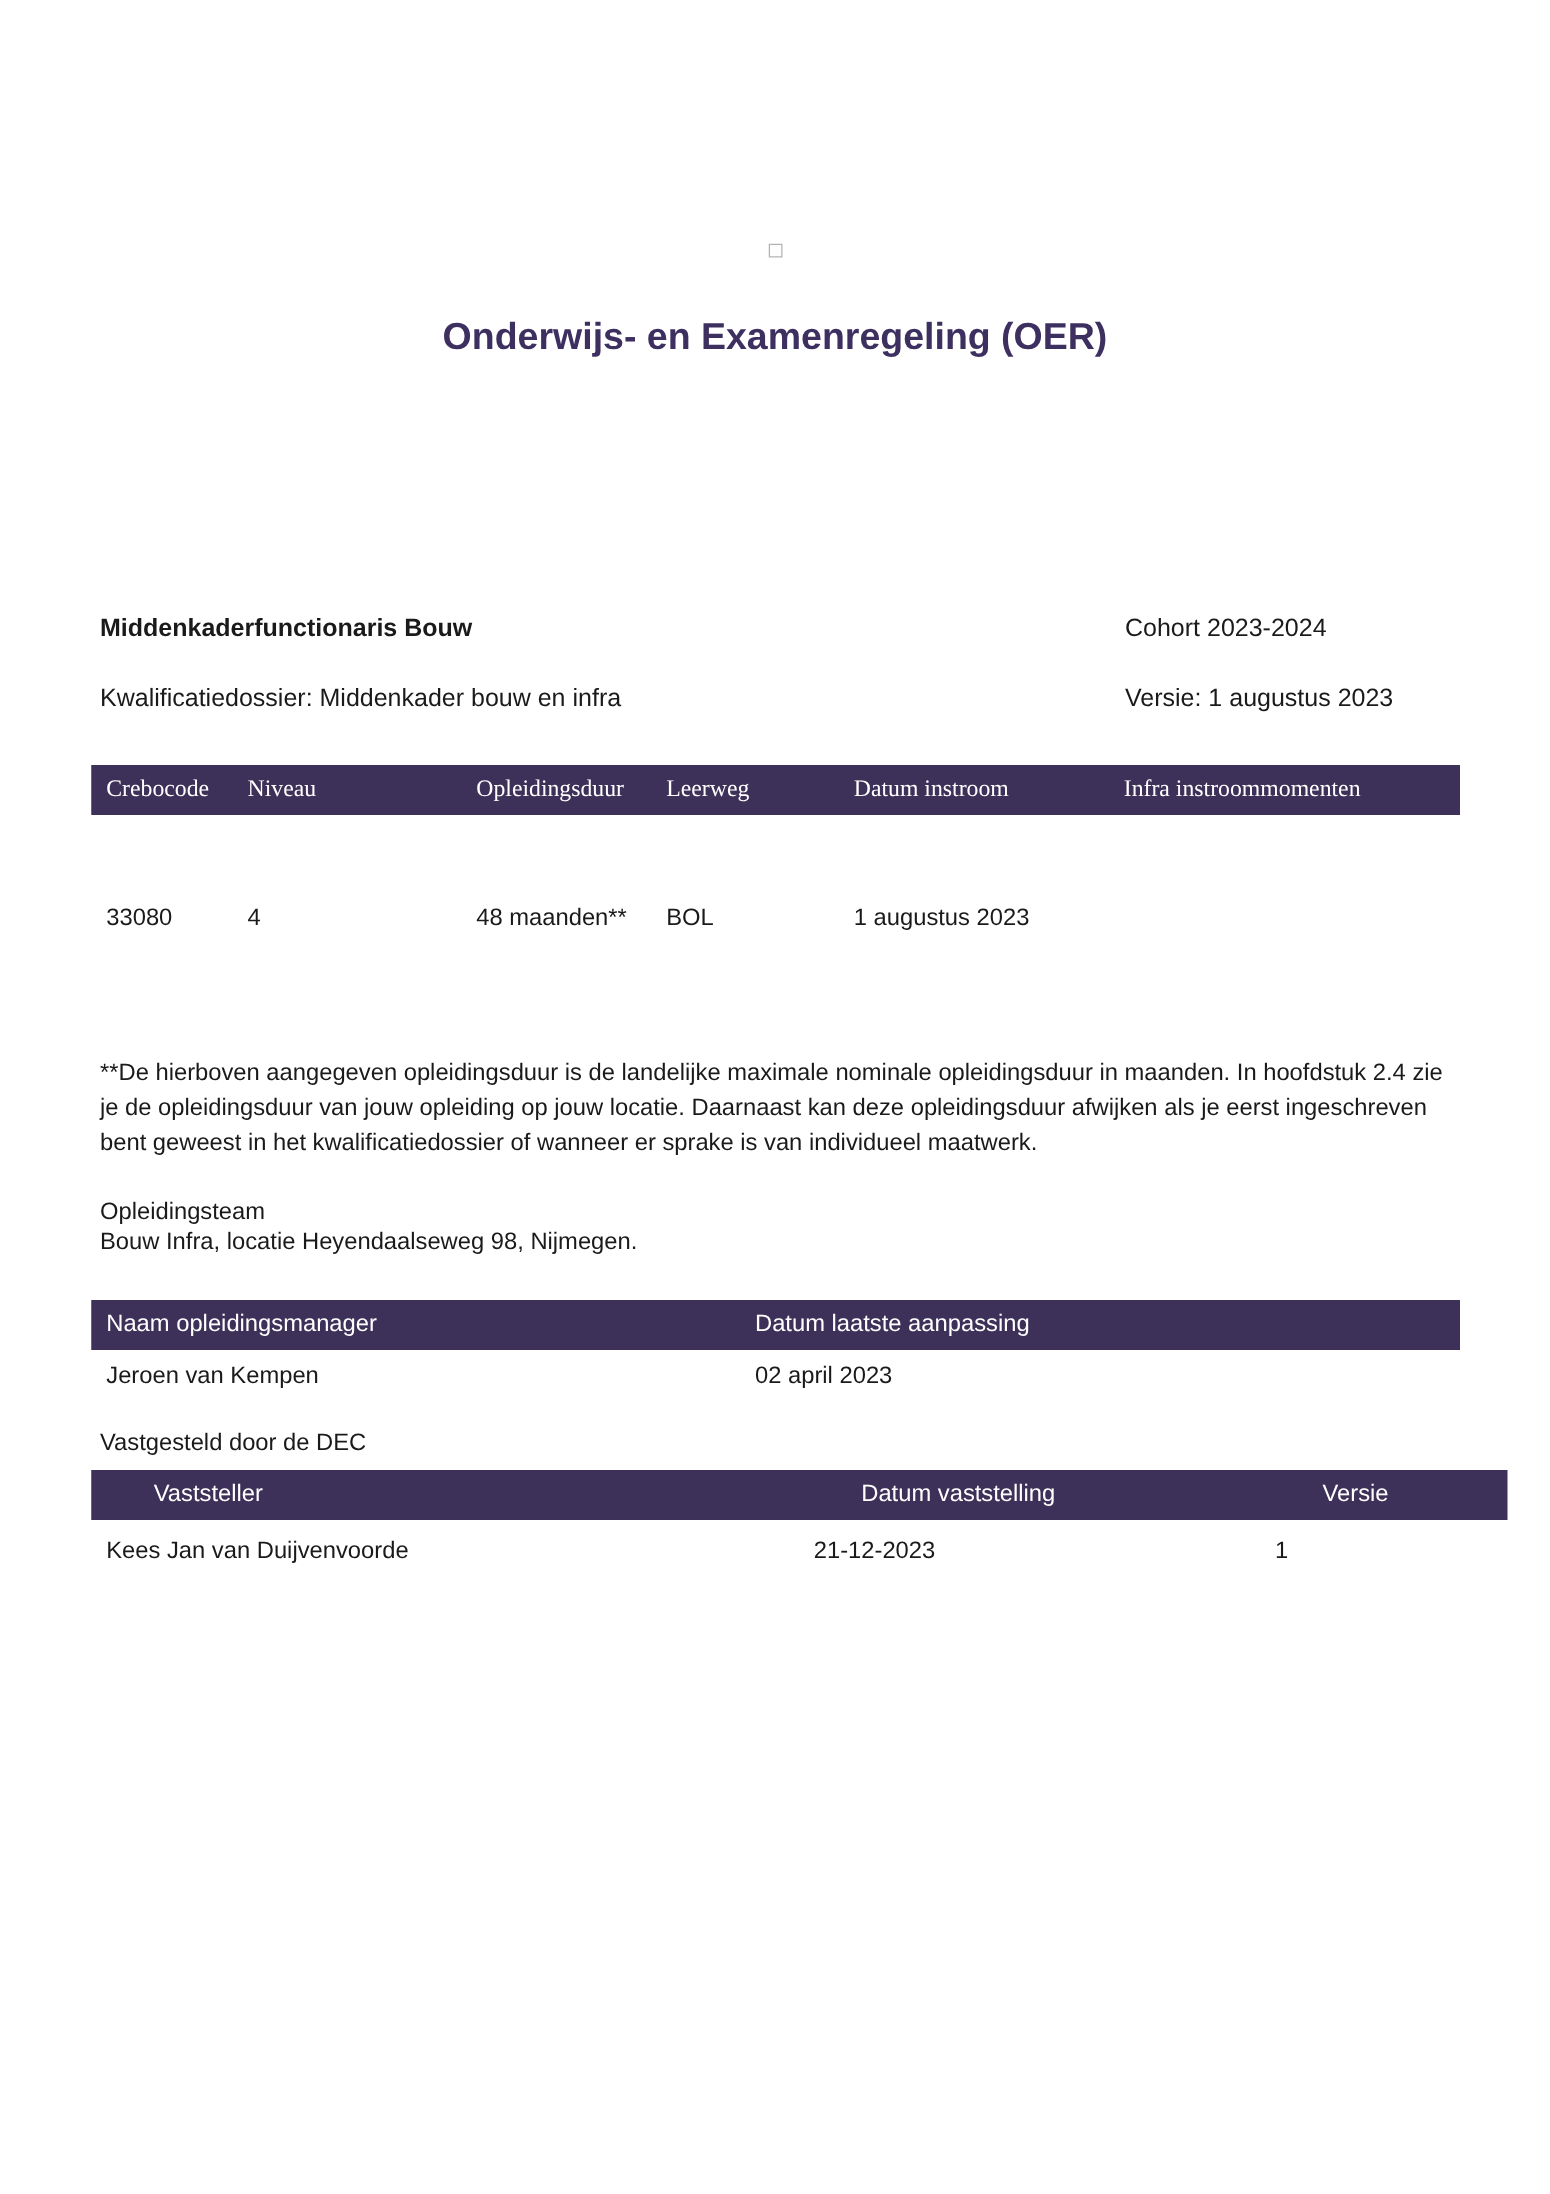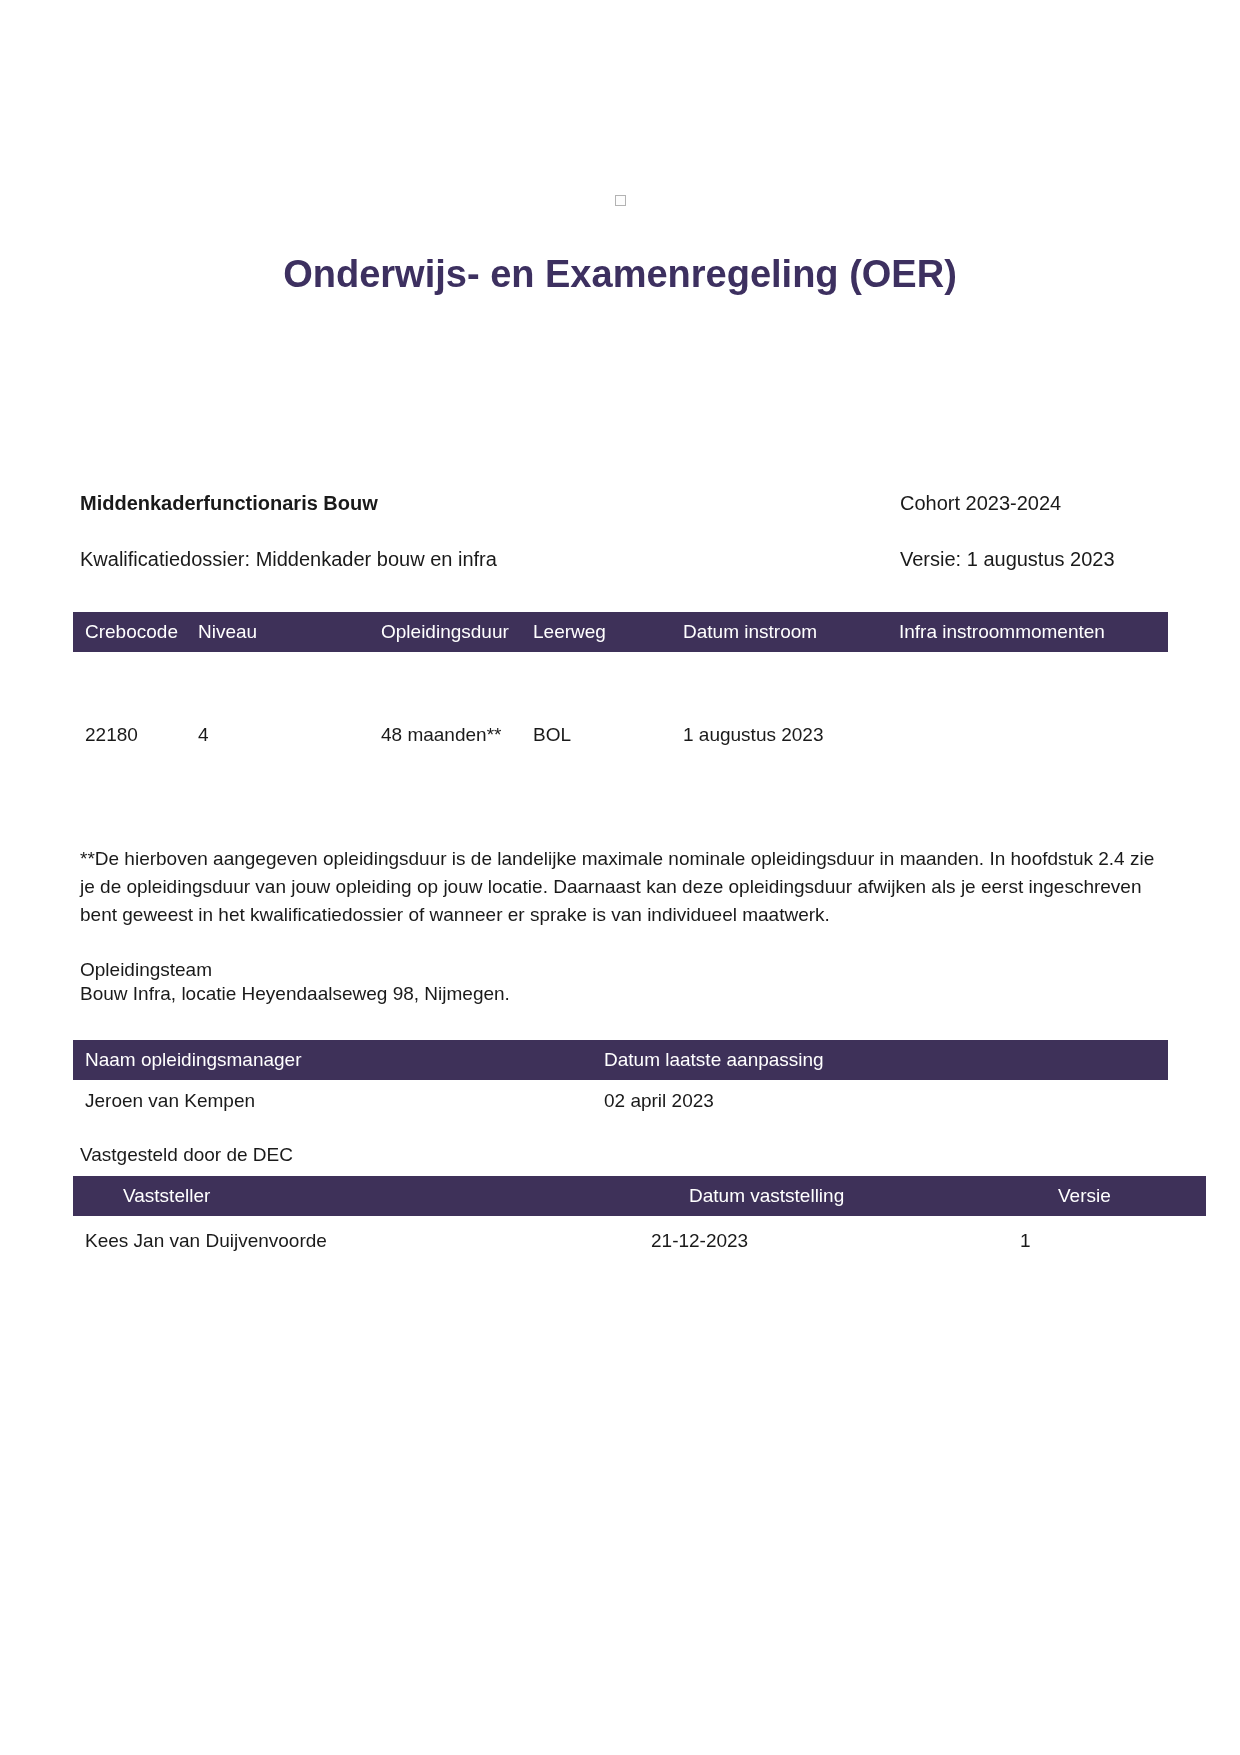--- a/index.html
+++ b/index.html
@@ -18,21 +18,21 @@
     width: 9px; height: 9px;
     border: 1px solid #b3b3b3;
     background: #fdfdfd;
   }
 
   .doc-title {
     position: absolute;
     top: 253px; left: 0;
     width: 1240px;
     text-align: center;
-    font-size: 38px;
+    font-size: 30px;
     font-weight: bold;
     color: #3d3060;
   }
 
   .info-line { position: absolute; left: 0; width: 1240px; height: 26px; font-size: 20px; }
   .info-line .left  { position: absolute; left: 80px; white-space: nowrap; }
   .info-line .right { position: absolute; left: 900px; white-space: nowrap; }
   .bold { font-weight: bold; }
 
   .grid-band, .grid-row {
@@ -93,31 +93,31 @@
 <div class="info-line" style="top: 492px;">
   <span class="left bold">Middenkaderfunctionaris Bouw</span>
   <span class="right">Cohort 2023-2024</span>
 </div>
 
 <div class="info-line" style="top: 536px; margin-top: 12px;">
   <span class="left">Kwalificatiedossier: Middenkader bouw en infra</span>
   <span class="right">Versie: 1 augustus 2023</span>
 </div>
 
-<div class="grid-band t1" style="top: 612px;">
+<div class="grid-band t1" style="top: 612px; font-family: Liberation Serif, serif;">
   <div class="cell">Crebocode</div>
   <div class="cell">Niveau</div>
   <div class="cell">Opleidingsduur</div>
   <div class="cell">Leerweg</div>
   <div class="cell">Datum instroom</div>
   <div class="cell">Infra instroommomenten</div>
 </div>
 
 <div class="grid-row t1" style="top: 722px;">
-  <div class="cell">22180</div>
+  <div class="cell">33080</div>
   <div class="cell">4</div>
   <div class="cell">48 maanden**</div>
   <div class="cell">BOL</div>
   <div class="cell">1 augustus 2023</div>
   <div class="cell"></div>
 </div>
 
 <div class="footnote">**De hierboven aangegeven opleidingsduur is de landelijke maximale nominale opleidingsduur in maanden. In hoofdstuk 2.4 zie je de opleidingsduur van jouw opleiding op jouw locatie. Daarnaast kan deze opleidingsduur afwijken als je eerst ingeschreven bent geweest in het kwalificatiedossier of wanneer er sprake is van individueel maatwerk.</div>
 
 <div class="team-block">

